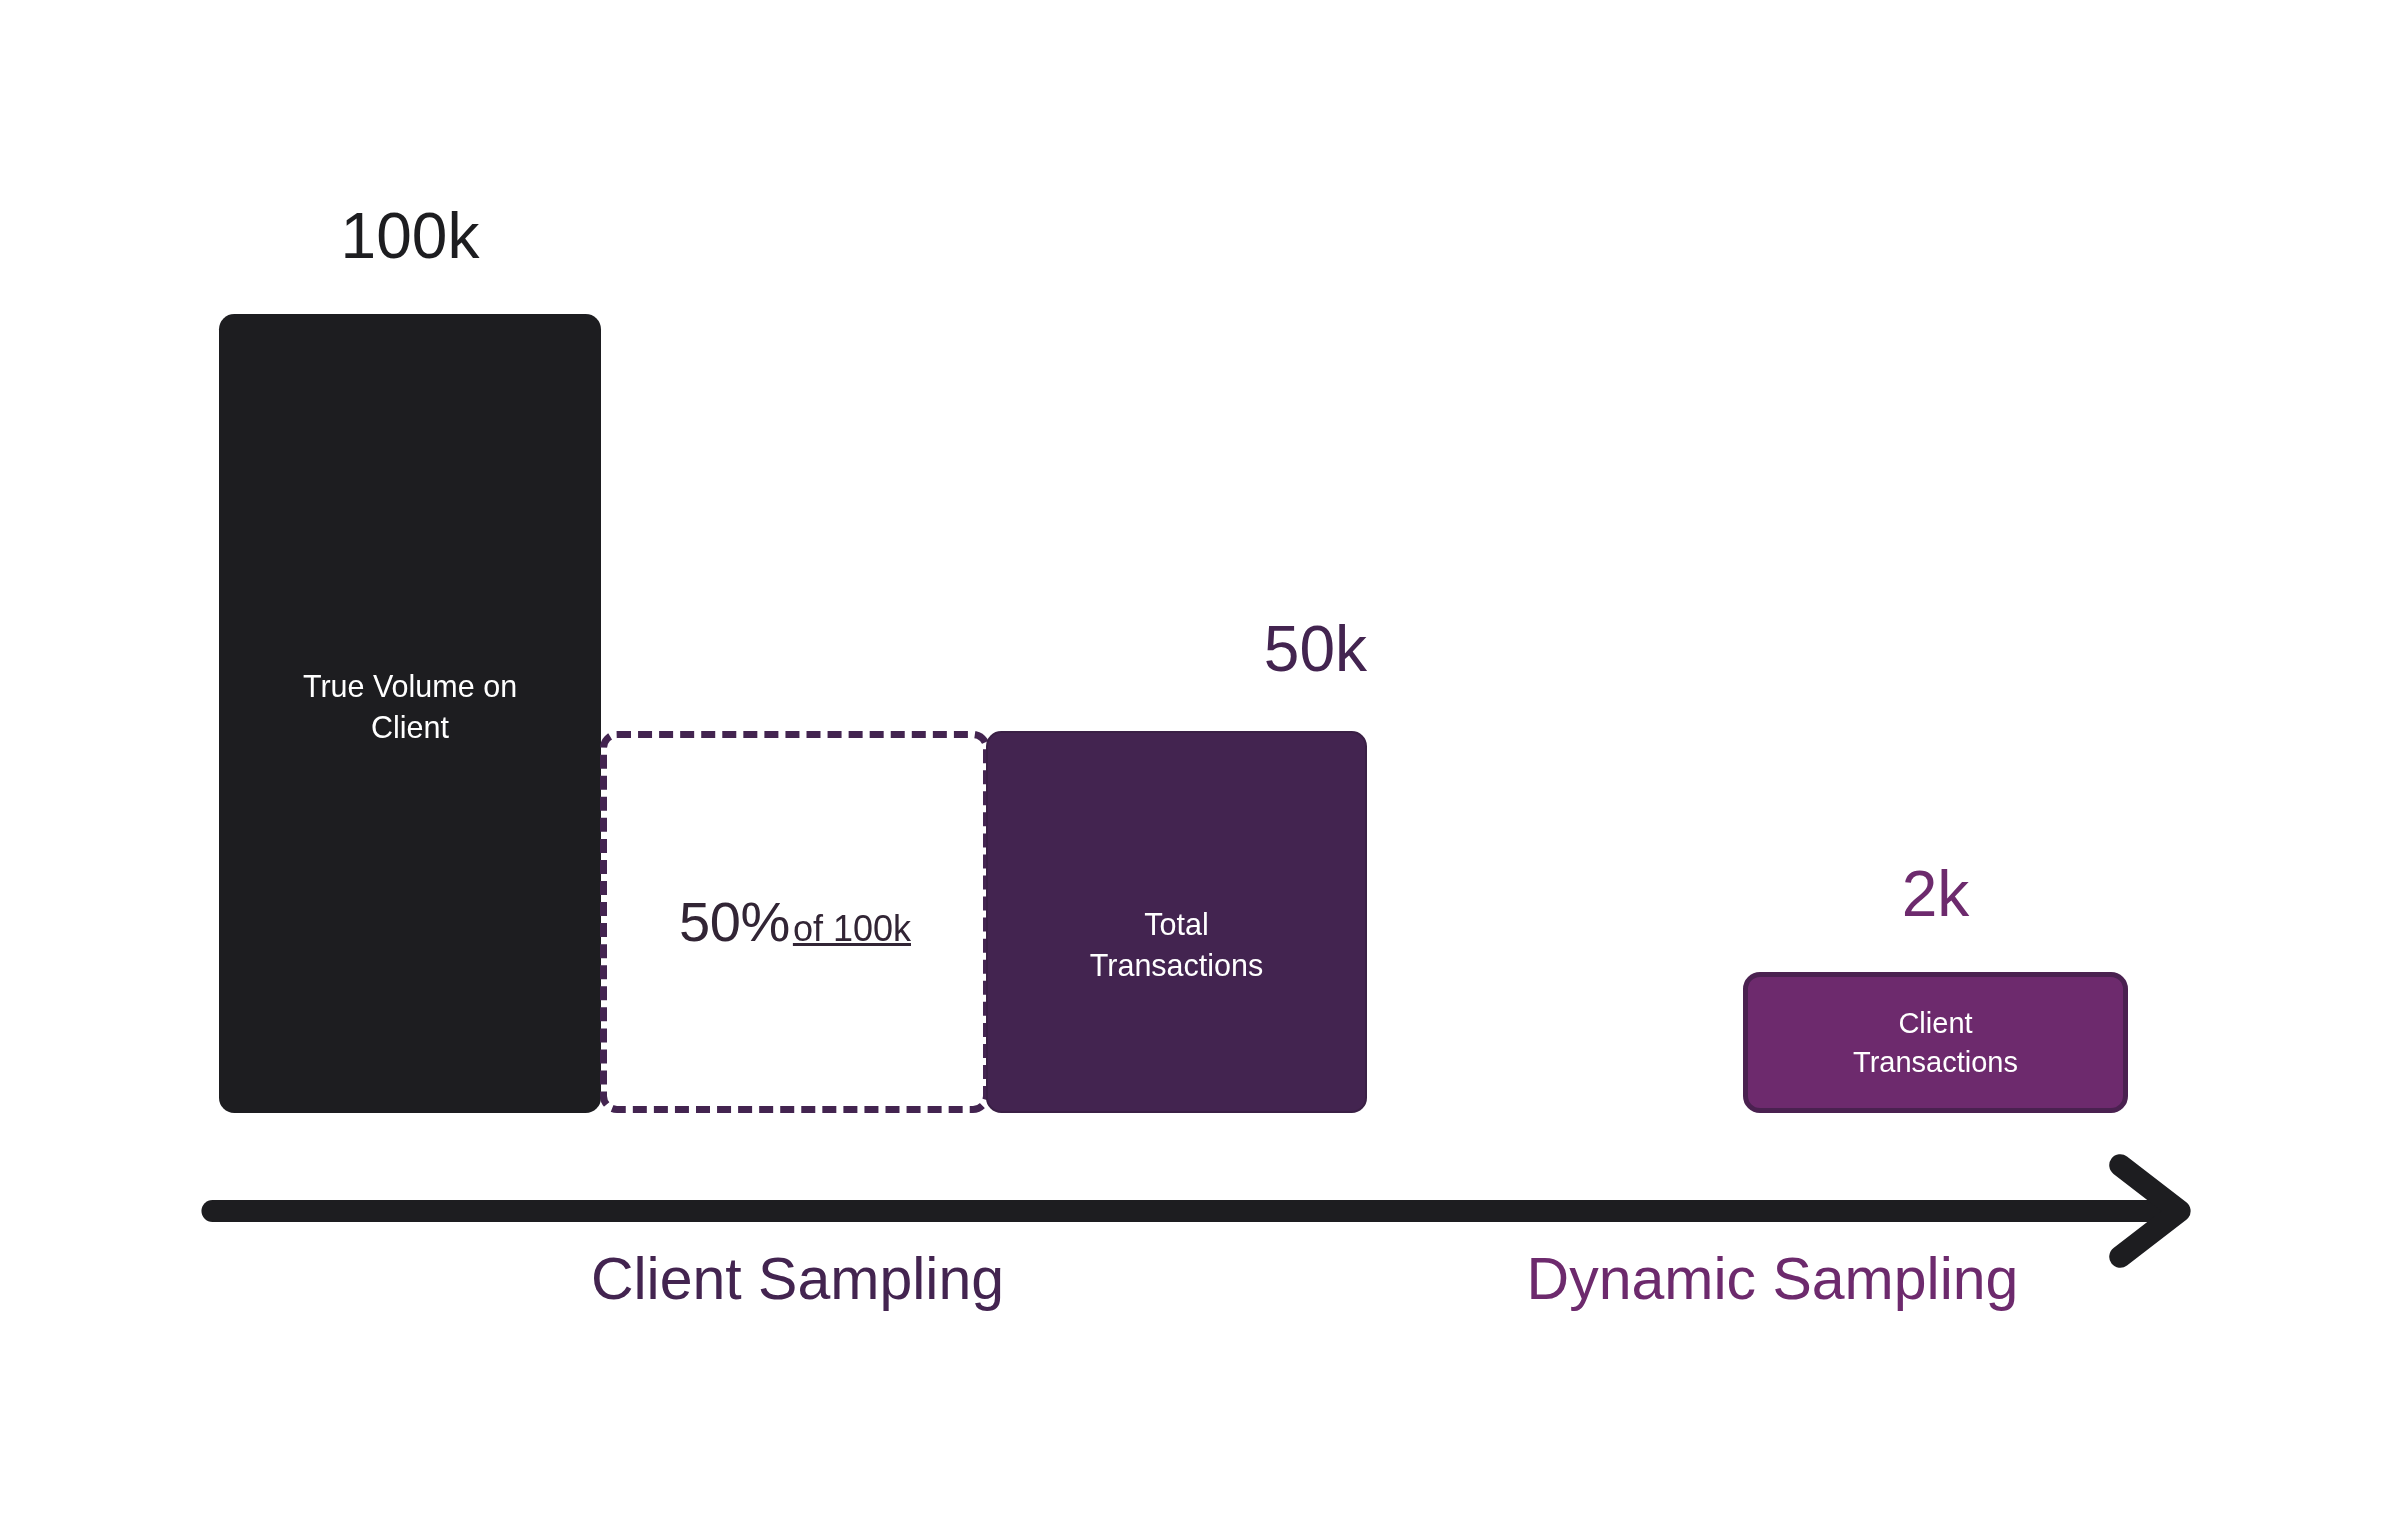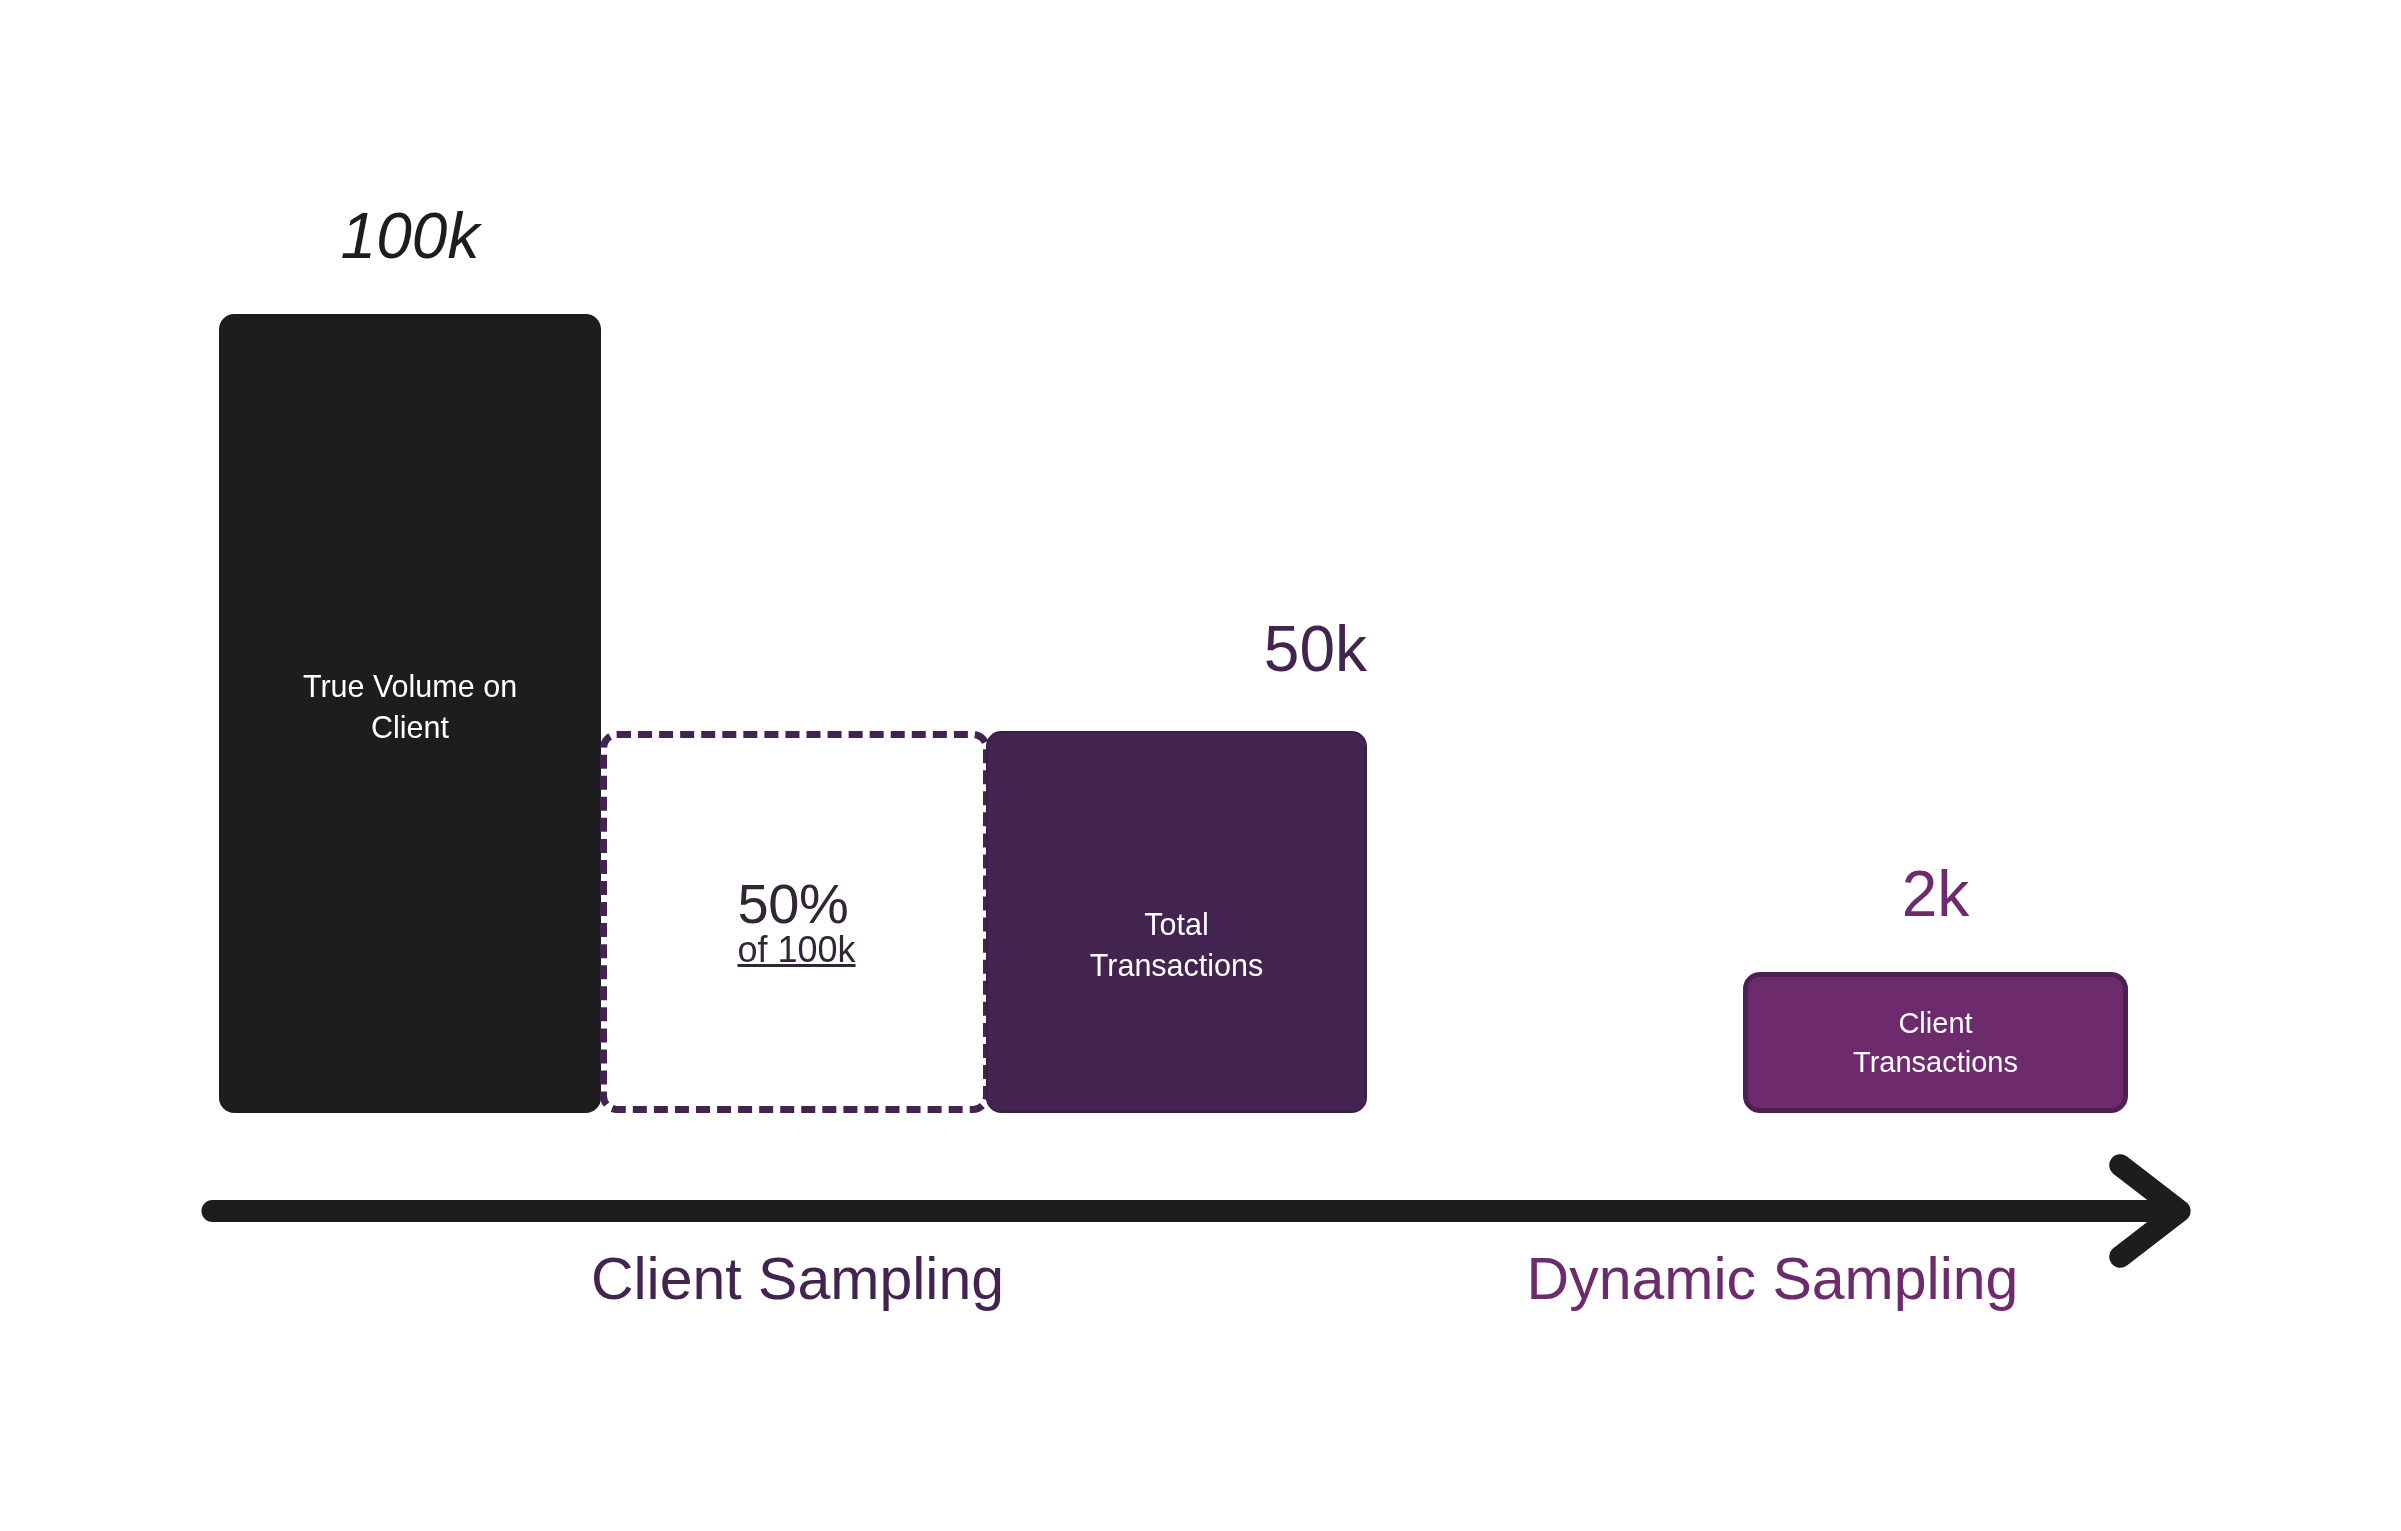--- a/index.html
+++ b/index.html
@@ -30,21 +30,20 @@
     white-space: nowrap;
     user-select: none;
   }
 
   #label-100k {
     left: 219px;
     top: 204px;
     width: 382px;
     font-size: 64px;
     color: #1d1d20;
-    font-style: italic;
   }
   #label-50k {
     left: 986px;
     top: 617px;
     width: 381px;
     font-size: 64px;
     color: #432450;
     text-align: right;
   }
   #label-15k {
@@ -127,21 +126,20 @@
     width: 386px;
     height: 141px;
   }
 
   .pct-group {
     display: flex;
     align-items: baseline;
     justify-content: center;
     white-space: nowrap;
     color: #322535;
-    flex-direction: column;
   }
   .pct-big {
     font-size: 56px;
     line-height: 1;
     letter-spacing: -0.4px;
   }
   .pct-small {
     font-size: 36px;
     line-height: 1;
     margin-left: 3px;

